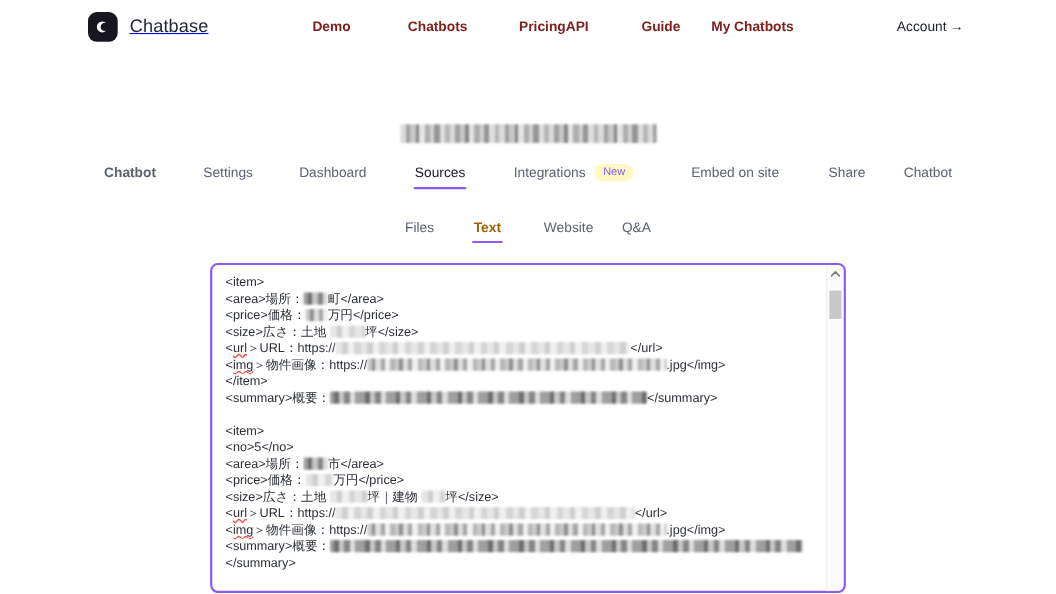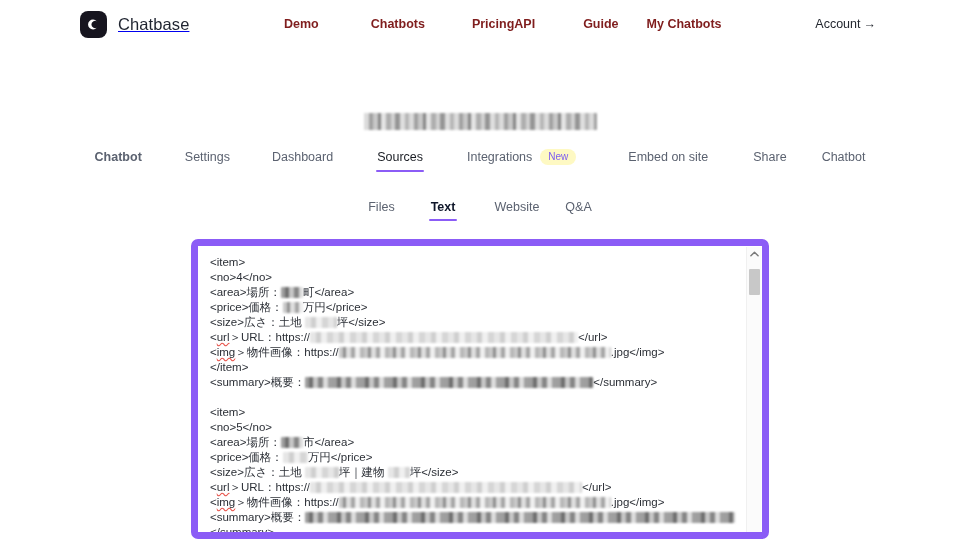--- a/index.html
+++ b/index.html
@@ -156,21 +156,21 @@
     justify-content: center;
   }
   .subtab {
     position: relative;
     font-size: 12.5px;
     color: #5b6270;
     text-decoration: none;
     padding-bottom: 7px;
     white-space: nowrap;
   }
-  .subtab.active { color: #0f172a; font-weight: 600; }
+  .subtab.active { color: #a16207; font-weight: 600; }
   .subtab.active::after {
     content: "";
     position: absolute;
     left: -2px; right: -2px; bottom: 0;
     height: 2px;
     background: #8b5cf6;
     border-radius: 2px;
   }
   .s-files   { margin-right: 36px; }
   .s-text    { margin-right: 39px; }
@@ -180,21 +180,21 @@
   .editor-wrap {
     margin: 18px auto 0 auto;
     width: 578px;
     height: 300px;
     position: relative;
   }
   .editor {
     width: 578px;
     height: 300px;
     background: #ffffff;
-    border: 7px solid #8b5cf6;
+    border: 2px solid #8b5cf6;
     border-radius: 7px;
     position: relative;
     overflow: hidden;
     box-shadow: 0 0 0 0 rgba(0,0,0,0);
   }
   .editor-content {
     position: absolute;
     left: 12px;
     top: 9px;
     right: 22px;
@@ -316,21 +316,20 @@
   <a class="subtab s-files" href="#">Files</a>
   <a class="subtab s-text active" href="#">Text</a>
   <a class="subtab s-website" href="#">Website</a>
   <a class="subtab s-qa" href="#">Q&amp;A</a>
 </div>
 
 <div class="editor-wrap">
   <div class="editor">
     <div class="editor-content" id="editor-content">
         <div class="code-line"><span>&lt;item&gt;</span></div>
-        <div class="code-line"><span>&lt;no&gt;4&lt;/no&gt;</span></div>
         <div class="code-line"><span>&lt;area&gt;場所：</span><span class="redact dark" style="width: 22px;"></span><span>町&lt;/area&gt;</span></div>
         <div class="code-line"><span>&lt;price&gt;価格：</span><span class="redact " style="width: 20px;"></span><span>万円&lt;/price&gt;</span></div>
         <div class="code-line"><span>&lt;size&gt;広さ：土地 </span><span class="redact light" style="width: 32px;"></span><span>坪&lt;/size&gt;</span></div>
         <div class="code-line"><span>&lt;</span><span class="spellerr">url</span><span>＞URL：https://</span><span class="redact light" style="width: 268px;"></span><span>&lt;/url&gt;</span></div>
         <div class="code-line"><span>&lt;</span><span class="spellerr">img</span><span>＞物件画像：https://</span><span class="redact " style="width: 272px;"></span><span>.jpg&lt;/img&gt;</span></div>
         <div class="code-line"><span>&lt;/item&gt;</span></div>
         <div class="code-line"><span>&lt;summary&gt;概要：</span><span class="redact dark" style="width: 288px;"></span><span>&lt;/summary&gt;</span></div>
         <div class="code-line blank">&nbsp;</div>
         <div class="code-line"><span>&lt;item&gt;</span></div>
         <div class="code-line"><span>&lt;no&gt;5&lt;/no&gt;</span></div>

